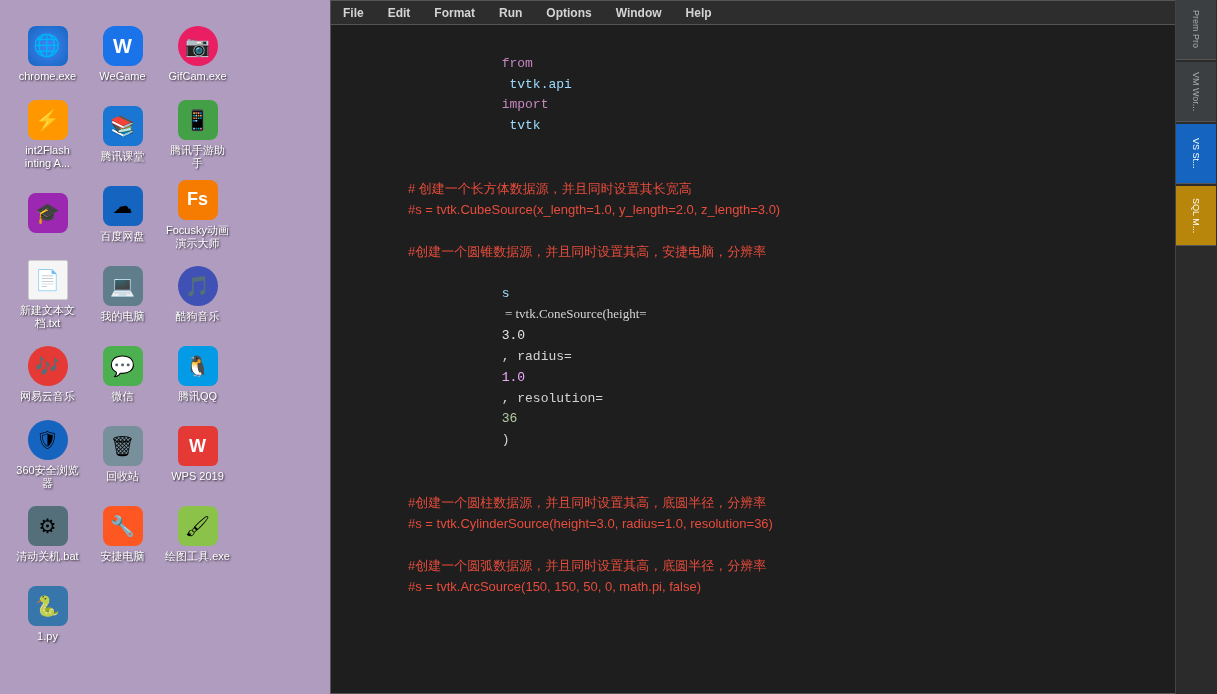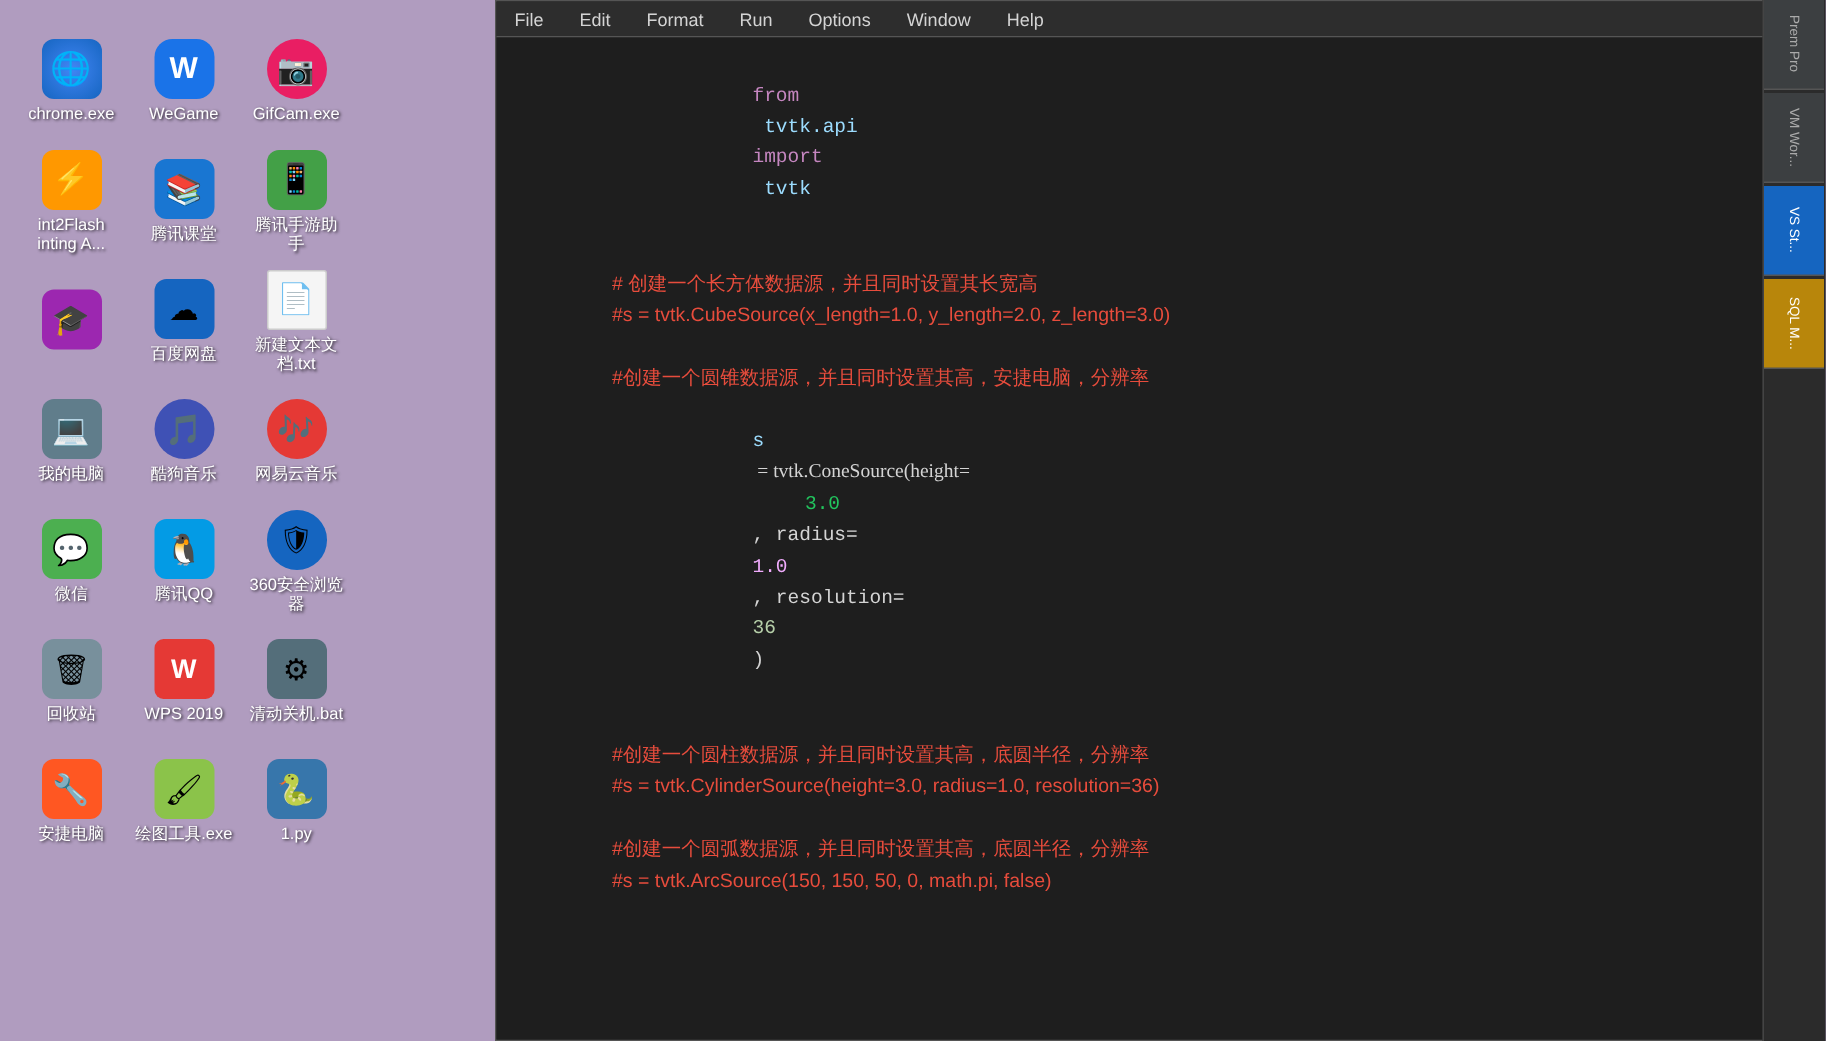--- a/index.html
+++ b/index.html
@@ -84,20 +84,21 @@
 
     .editor-menubar {
       background: #2d2d2d;
       height: 24px;
       display: flex;
       align-items: center;
       padding: 0 8px;
       gap: 16px;
       border-bottom: 1px solid #555;
       flex-shrink: 0;
+      font-weight: bold;
     }
 
     .menu-item {
       color: #d4d4d4;
       font-size: 12px;
       cursor: pointer;
       padding: 2px 4px;
     }
 
     .editor-content {
@@ -180,20 +181,26 @@
         <span class="icon-label"></span>
       </div>
 
       <div class="desktop-icon">
         <div class="icon-img" style="background:#1565c0; border-radius:8px;">
           <span style="font-size:20px;">☁</span>
         </div>
         <span class="icon-label">百度网盘</span>
       </div>
 
+      <div class="desktop-icon">
+        <div class="icon-img" style="background:#f57c00; border-radius:8px;">
+          <span style="font-size:18px; color:white; font-weight:bold;">Fs</span>
+        </div>
+        <span class="icon-label">Focusky动画演示大师</span>
+      </div>
 
       <div class="desktop-icon">
         <div class="icon-img" style="background:#f5f5f5; border-radius:2px; border:1px solid #ccc;">
           <span style="font-size:20px;">📄</span>
         </div>
         <span class="icon-label">新建文本文档.txt</span>
       </div>
 
       <div class="desktop-icon">
         <div class="icon-img" style="background:#607d8b; border-radius:8px;">
@@ -329,21 +336,21 @@
           </div>
 
         <div class="code-line">
           <span class="code-text kw-comment-cn">#创建一个圆锥数据源，并且同时设置其高，安捷电脑，分辨率</span>
         </div>
 
         <div class="code-line">
           <span class="code-text">
             <span style="color:#9cdcfe;">s</span>
             <span style="color:#d4d4d4;font-family:Liberation Serif, serif;"> = tvtk.ConeSource(height=</span>
-            <span style="color:#22c55e;margin-left:35px;">3.0</span>
+            <span style="color:#e5e5e5;">3.0</span>
             <span style="color:#d4d4d4;">, radius=</span>
             <span style="color:#f0abfc;">1.0</span>
             <span style="color:#d4d4d4;">, resolution=</span>
             <span style="color:#b5cea8;">36</span>
             <span style="color:#d4d4d4;">)</span>
           </span>
         </div>
 
         <div class="code-line">
             <span class="code-text"> </span>

